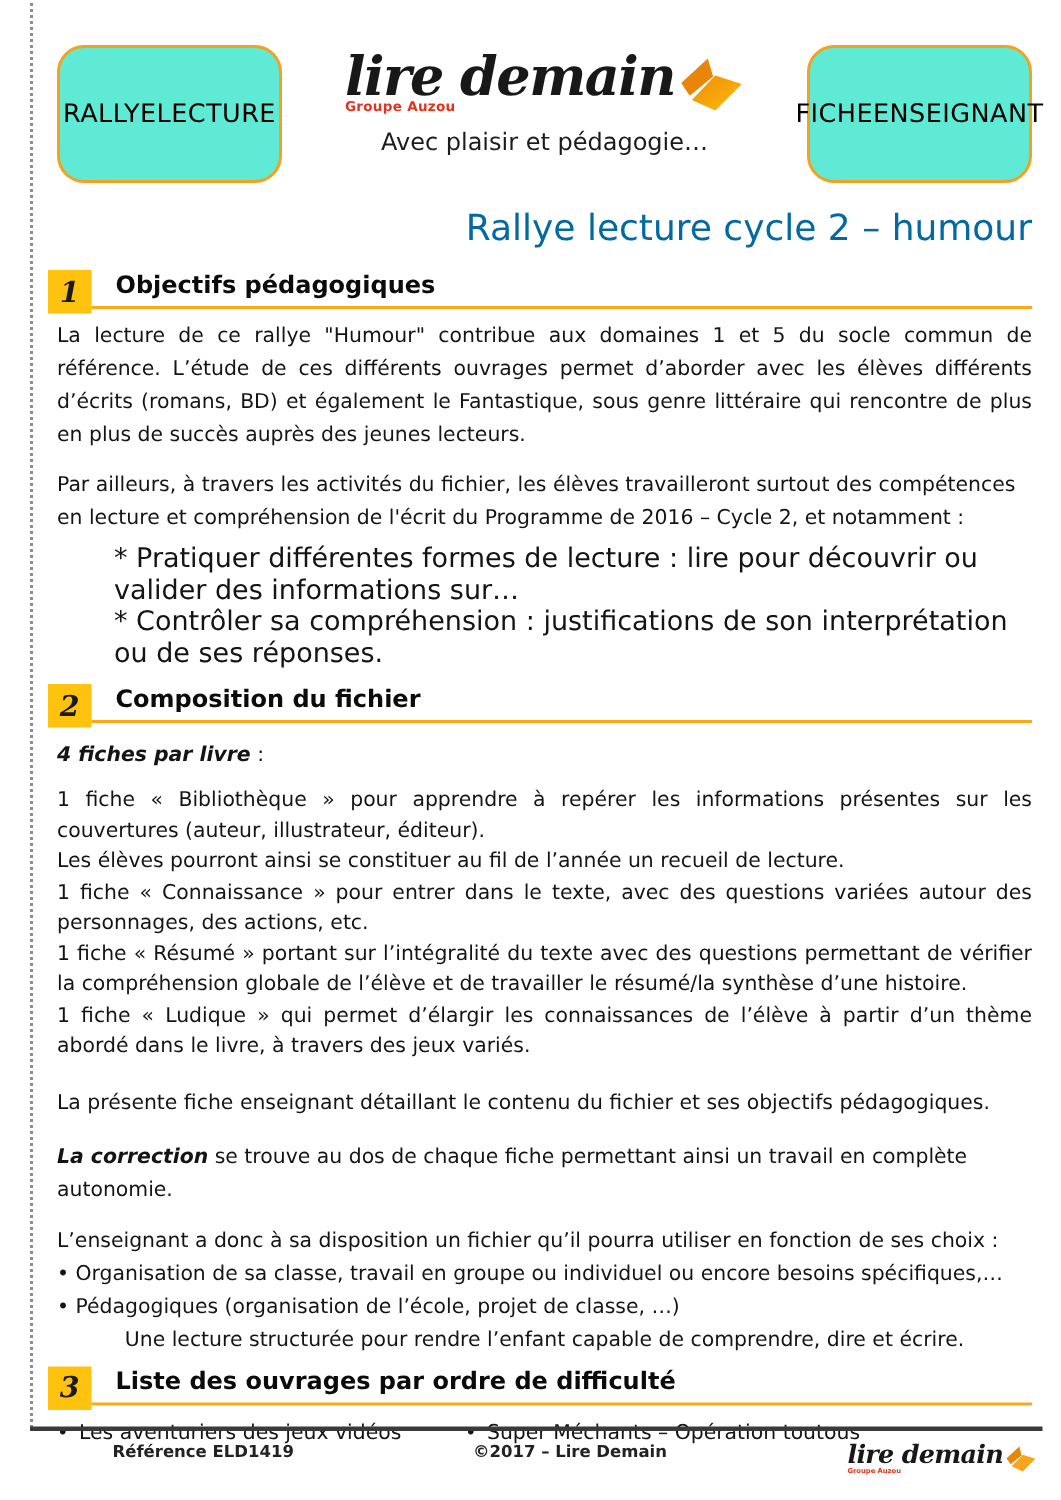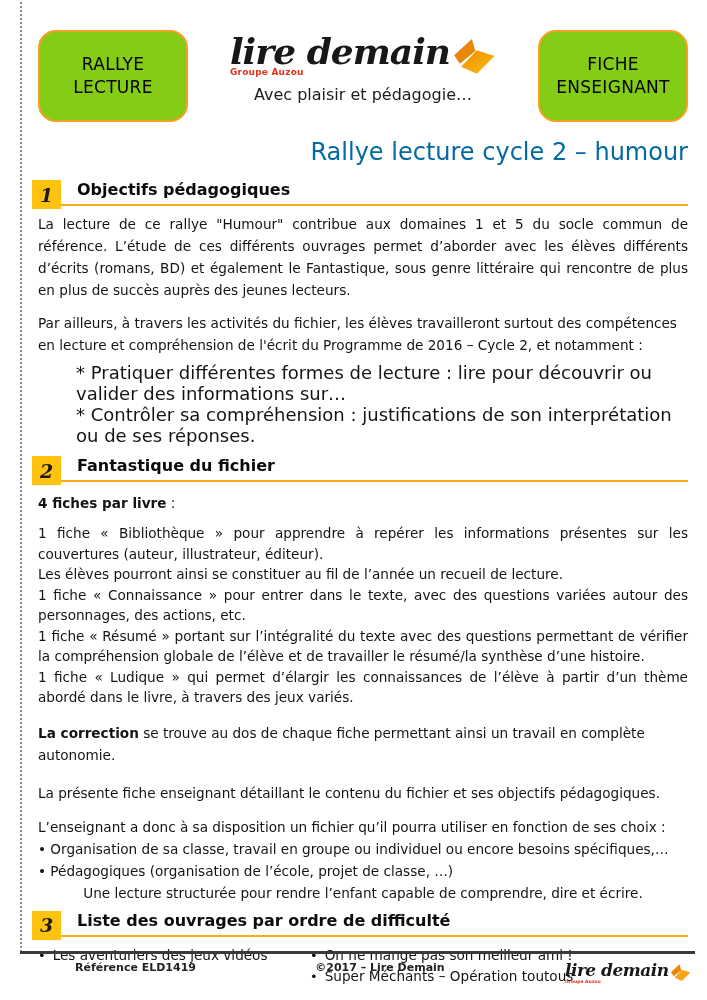--- a/index.html
+++ b/index.html
@@ -8,22 +8,22 @@
     font-family:"DejaVu Sans","Liberation Sans",sans-serif;color:#141414;
     -webkit-font-smoothing:antialiased;
   }
   .cut-line{position:absolute;left:20px;top:2px;height:950px;border-left:2px dotted #8d8d8d;}
   .page{position:absolute;top:0;left:0;right:0;bottom:0;padding:30px 19px 0 38px;}
 
   
   .header{display:flex;justify-content:space-between;align-items:flex-start;height:96px;}
   .badge{
     width:146px;height:88px;border:2.5px solid #F5A01E;border-radius:18px;
-    display:flex;flex-direction:column;justify-content:center;align-items:center;
-    font-size:17px;line-height:23px;color:#000;background:#84cc16;letter-spacing:.3px;
+    display:flex;flex-direction:row;justify-content:center;align-items:center;
+    font-size:17px;line-height:23px;color:#000;background:#5eead4;letter-spacing:.3px;
   }
   .logo-block{display:flex;flex-direction:column;align-items:center;margin-top:2px;}
   .logo-row{display:flex;align-items:flex-start;}
   .logo-text-wrap{display:flex;flex-direction:column;align-items:flex-start;}
   .logo-text{
     font-family:"DejaVu Serif","Liberation Serif",serif;font-style:italic;font-weight:700;
     font-size:36px;line-height:38px;color:#181818;letter-spacing:-1px;
   }
   .logo-group{color:#E5321C;font-size:9px;font-weight:bold;margin-top:-3px;letter-spacing:.2px;}
   .logo-icon{width:44px;height:40px;margin-left:2px;margin-top:4px;}
@@ -47,21 +47,21 @@
   .body-text{font-size:13.6px;line-height:22px;}
   .just{text-align:justify;}
   p{margin:0;}
   .mt-s1head{margin-top:13px;}
   .mt-p1{margin-top:7px;}
   .mt-p2{margin-top:11px;}
   .star-bullets{margin-top:6px;padding-left:38px;font-size:18px;line-height:21px;}
   .mt-s2head{margin-top:10px;}
   .mt-intro{margin-top:8px;}
   .mt-lead{margin-top:10px;}
-  .lead-bold{font-weight:bold;}
+  .lead-bold{font-weight:bold;font-style:italic;}
   .fiche-block{margin-top:9px;font-size:13.6px;line-height:20.5px;}
   .mt-correction{margin-top:14px;}
   .mt-presente{margin-top:16px;}
   .mt-enseignant{margin-top:12px;}
   .choix{line-height:22px;}
   .closing{text-align:center;line-height:22px;}
   .mt-s3head{margin-top:7px;}
 
   
   .book-grid{display:grid;grid-template-columns:272px 1fr;margin-top:8px;}
@@ -137,59 +137,58 @@
   <p class="body-text just mt-p1">La lecture de ce rallye "Humour" contribue aux domaines 1 et 5 du socle commun de référence. L’étude de ces différents ouvrages permet d’aborder avec les élèves différents d’écrits (romans, BD) et également le Fantastique, sous genre littéraire qui rencontre de plus en plus de succès auprès des jeunes lecteurs.</p>
   <p class="body-text mt-p2">Par ailleurs, à travers les activités du fichier, les élèves travailleront surtout des compétences en lecture et compréhension de l'écrit du Programme de 2016 – Cycle 2, et notamment :</p>
   <div class="star-bullets">
     <p>* Pratiquer différentes formes de lecture : lire pour découvrir ou valider des informations sur…</p>
     <p>* Contrôler sa compréhension : justifications de son interprétation ou de ses réponses.</p>
   </div>
 
   <div class="section-head mt-s2head">
     <div class="section-num">2</div>
     <div class="section-title-wrap">
-      <span class="section-title">Fantastique du fichier</span>
+      <span class="section-title">Composition du fichier</span>
     </div>
   </div>
 
 
   <p class="body-text mt-lead"><span class="lead-bold">4 fiches par livre</span><span> :</span></p>
 
   <div class="fiche-block just">
     <p>1 fiche « Bibliothèque » pour apprendre à repérer les informations présentes sur les couvertures (auteur, illustrateur, éditeur).</p>
     <p>Les élèves pourront ainsi se constituer au fil de l’année un recueil de lecture.</p>
     <p>1 fiche « Connaissance » pour entrer dans le texte, avec des questions variées autour des personnages, des actions, etc.</p>
     <p>1 fiche « Résumé » portant sur l’intégralité du texte avec des questions permettant de vérifier la compréhension globale de l’élève et de travailler le résumé/la synthèse d’une histoire.</p>
     <p>1 fiche « Ludique » qui permet d’élargir les connaissances de l’élève à partir d’un thème abordé dans le livre, à travers des jeux variés.</p>
   </div>
 
+  <p class="body-text mt-presente">La présente fiche enseignant détaillant le contenu du fichier et ses objectifs pédagogiques.</p>
+
   <p class="body-text mt-correction"><span class="lead-bold">La correction</span><span> se trouve au dos de chaque fiche permettant ainsi un travail en complète autonomie.</span></p>
-
-  <p class="body-text mt-presente">La présente fiche enseignant détaillant le contenu du fichier et ses objectifs pédagogiques.</p>
 
   <p class="body-text mt-enseignant">L’enseignant a donc à sa disposition un fichier qu’il pourra utiliser en fonction de ses choix :</p>
   <p class="body-text choix">• Organisation de sa classe, travail en groupe ou individuel ou encore besoins spécifiques,…</p>
   <p class="body-text choix">• Pédagogiques (organisation de l’école, projet de classe, …)</p>
 
   <p class="body-text closing">Une lecture structurée pour rendre l’enfant capable de comprendre, dire et écrire.</p>
 
   <div class="section-head mt-s3head">
     <div class="section-num">3</div>
     <div class="section-title-wrap">
       <span class="section-title">Liste des ouvrages par ordre de difficulté</span>
     </div>
   </div>
 
   <div class="book-grid">
     <ul class="book-list">
       <li>Les aventuriers des jeux vidéos</li>
 
     </ul>
     <ul class="book-list">
-      <li>On ne mange pas son meilleur ami !</li>
       <li>Super Méchants – Opération toutous</li>
 
     </ul>
   </div>
 
 </div>
 
 <div class="footer">
   <div class="footer-row">
     <span class="footer-ref">Référence ELD1419</span>

